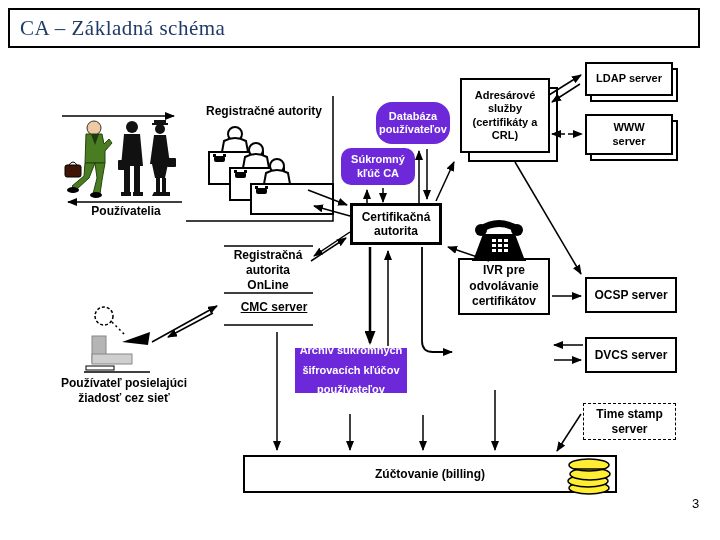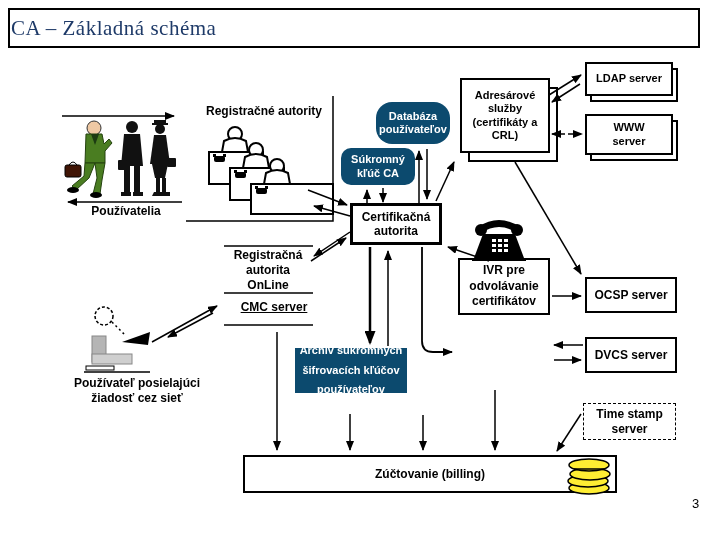--- a/index.html
+++ b/index.html
@@ -3,33 +3,33 @@
 <meta charset="utf-8">
 <style>
   * { margin:0; padding:0; box-sizing:border-box; }
   html,body { background:#fff; }
   .slide {
     position:relative; width:720px; height:540px; background:#fff;
     font-family:"Liberation Sans", sans-serif; overflow:hidden;
   }
   .title-box {
     position:absolute; left:8px; top:8px; width:692px; height:40px;
-    border:2px solid #000; background:#fff; display:flex; align-items:center; padding-left:1px;
+    border:2px solid #000; background:#fff; display:flex; align-items:center; padding-left:10px;
   }
   .title {
     font-family:"Liberation Serif", serif; font-size:21px; color:#1e3a68; letter-spacing:0.5px;
   }
   .node {
     position:absolute; display:flex; align-items:center; justify-content:center;
     text-align:center; font-weight:bold; font-size:12px; line-height:1.2; color:#000;
   }
   .pre { white-space:pre-line; }
   .box { background:#fff; border:2px solid #000; }
   .thick { border-width:3px; }
-  .blackbox { background:#0c4a6e; color:#fff; font-size:11px; }
+  .blackbox { background:#6d28d9; color:#fff; font-size:11px; }
   .dashedbox { background:#fff; border:1.5px dashed #000; }
   .shadow { position:absolute; background:#fff; border:2px solid #000; }
   .lbl {
     position:absolute; font-weight:bold; font-size:12px; text-align:center; line-height:1.25; color:#000;
   }
   .connectors { position:absolute; left:0; top:0; pointer-events:none; }
   .icon { position:absolute; }
   .pageno { position:absolute; left:692px; top:496px; font-size:13px; color:#000; }
 </style>
 </head>
@@ -44,21 +44,21 @@
   <div class="shadow" style="left:468px;top:87px;width:90px;height:75px;"></div>
   <div class="shadow" style="left:590px;top:68px;width:88px;height:34px;"></div>
   <div class="shadow" style="left:590px;top:120px;width:88px;height:41px;"></div>
 
   <div class="lbl" style="left:72px;top:204px;width:108px;">Používatelia</div>
   <div class="lbl" style="left:193px;top:104px;width:142px;">Registračné autority</div>
   <div class="lbl pre" style="left:213px;top:248px;width:110px;line-height:15px;">Registračná
 autorita
 OnLine</div>
   <div class="lbl" style="left:219px;top:300px;width:110px;text-decoration:underline;">CMC server</div>
-  <div class="lbl pre" style="left:53px;top:376px;width:168px;">Používateľ posielajúci
+  <div class="lbl pre" style="left:40px;top:376px;width:168px;">Používateľ posielajúci
 žiadosť cez sieť</div>
 
   <div class="node blackbox pre" style="left:376px;top:102px;width:74px;height:42px;border-radius:16px;">Databáza
 používateľov</div>
   <div class="node blackbox pre" style="left:341px;top:148px;width:74px;height:37px;border-radius:10px;">Súkromný
 kľúč CA</div>
   <div class="node box thick pre" style="left:350px;top:203px;width:92px;height:42px;">Certifikačná
 autorita</div>
   <div class="node box" style="left:585px;top:62px;width:88px;height:34px;font-size:11px;">LDAP server</div>
   <div class="node box pre" style="left:460px;top:78px;width:90px;height:75px;font-size:11px;">Adresárové

